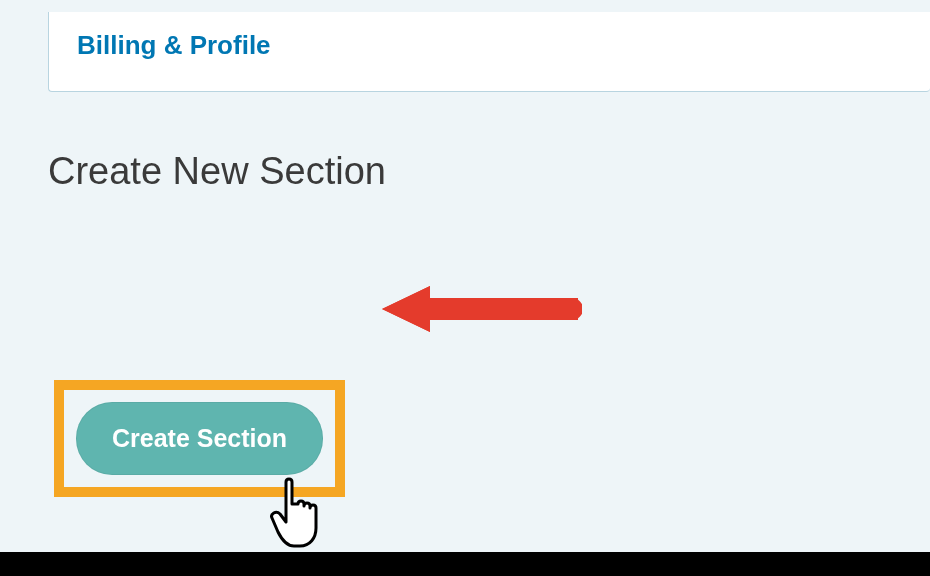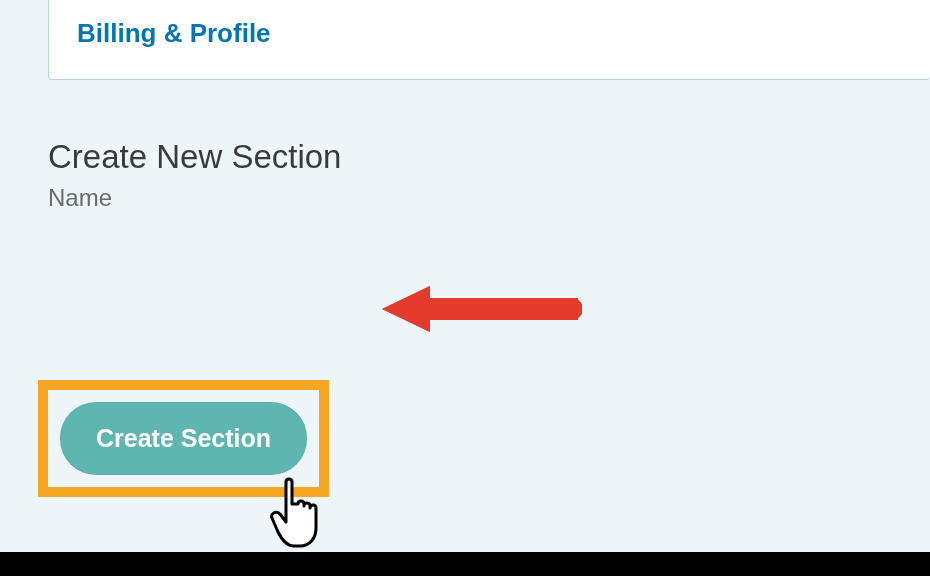--- a/index.html
+++ b/index.html
@@ -13,43 +13,43 @@
       width: 930px;
       height: 576px;
       overflow: hidden;
       position: relative;
     }
     .top-panel {
       background: #ffffff;
       border: 1px solid #b8d4e0;
       border-radius: 4px;
       margin-left: 48px;
-      margin-top: 0;
+      margin-top: 12px;
       padding: 18px 28px 30px 28px;
       border-top: none;
       border-right: none;
       border-top-left-radius: 0;
       border-top-right-radius: 0;
     }
     .top-panel-link {
       color: #0077b3;
       font-weight: 700;
       font-size: 26px;
       cursor: pointer;
       display: inline-block;
     }
     .section-container {
       margin-left: 48px;
       margin-top: 58px;
     }
     .section-heading {
-      font-size: 33px;
+      font-size: 38px;
       color: #3a3a3a;
       font-weight: 400;
-      margin-bottom: 8px;
+      margin-bottom: 2px;
     }
     .field-label {
       font-size: 24px;
       color: #6a6a6a;
       font-weight: 500;
       margin-bottom: 12px;
       display: block;
     }
     .text-input {
       width: 100%;
@@ -60,21 +60,21 @@
       border-top-right-radius: 0;
       border-bottom-right-radius: 0;
       padding: 20px 26px;
       font-size: 26px;
       color: #3a3a3a;
       font-family: inherit;
       outline: none;
     }
     .button-highlight-box {
       position: absolute;
-      left: 38px;
+      left: 54px;
       top: 380px;
       border: 10px solid #f5a623;
       padding: 12px 12px;
       display: inline-block;
     }
     .create-button {
       background: #5fb5af;
       color: #ffffff;
       border: none;
       border-radius: 36px;
@@ -108,21 +108,20 @@
   </style>
 </head>
 <body>
 
 <div class="top-panel">
   <span class="top-panel-link">Billing &amp; Profile</span>
 </div>
 
 <div class="section-container">
   <h2 class="section-heading">Create New Section</h2>
-  <label class="field-label">Name</label>
 </div>
 
 <div class="button-highlight-box">
   <button class="create-button">Create Section</button>
 </div>
 
 <svg class="arrow-annotation" width="200" height="50" viewBox="0 0 200 50">
   <polygon points="0,25 48,2 48,14 196,14 196,36 48,36 48,48" fill="#e43b2c" rx="6"></polygon>
   <path d="M 48 14 L 190 14 A 11 11 0 0 1 190 36 L 48 36 L 48 48 L 0 25 L 48 2 Z" fill="#e43b2c"></path>
 </svg>

